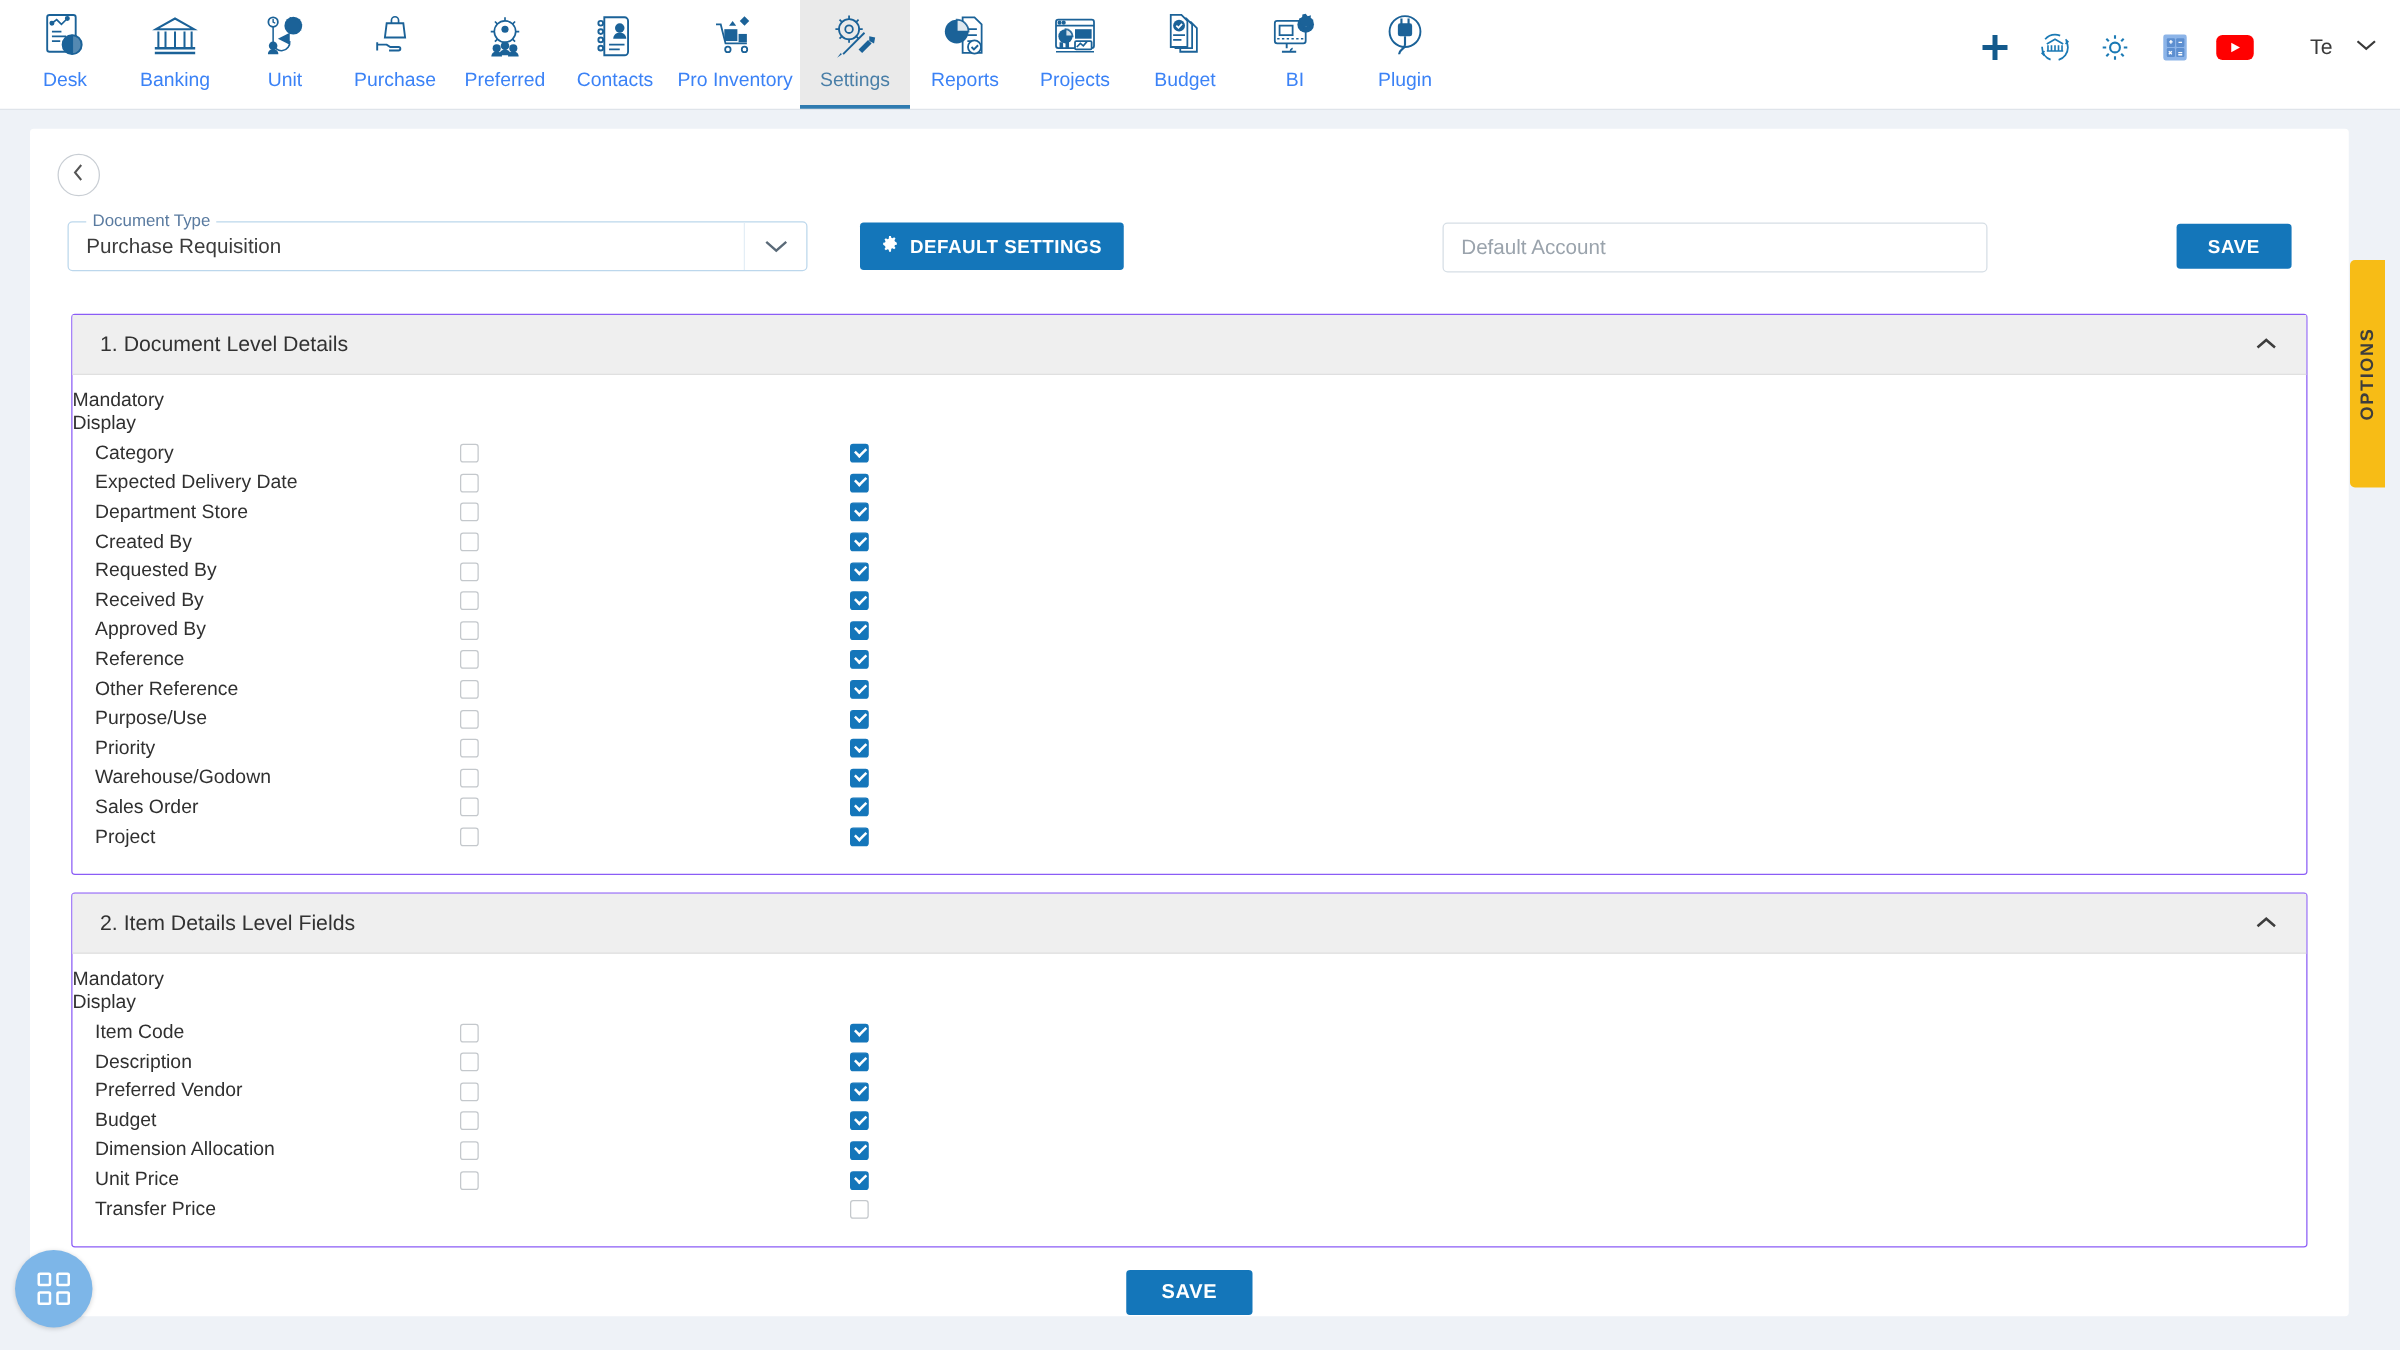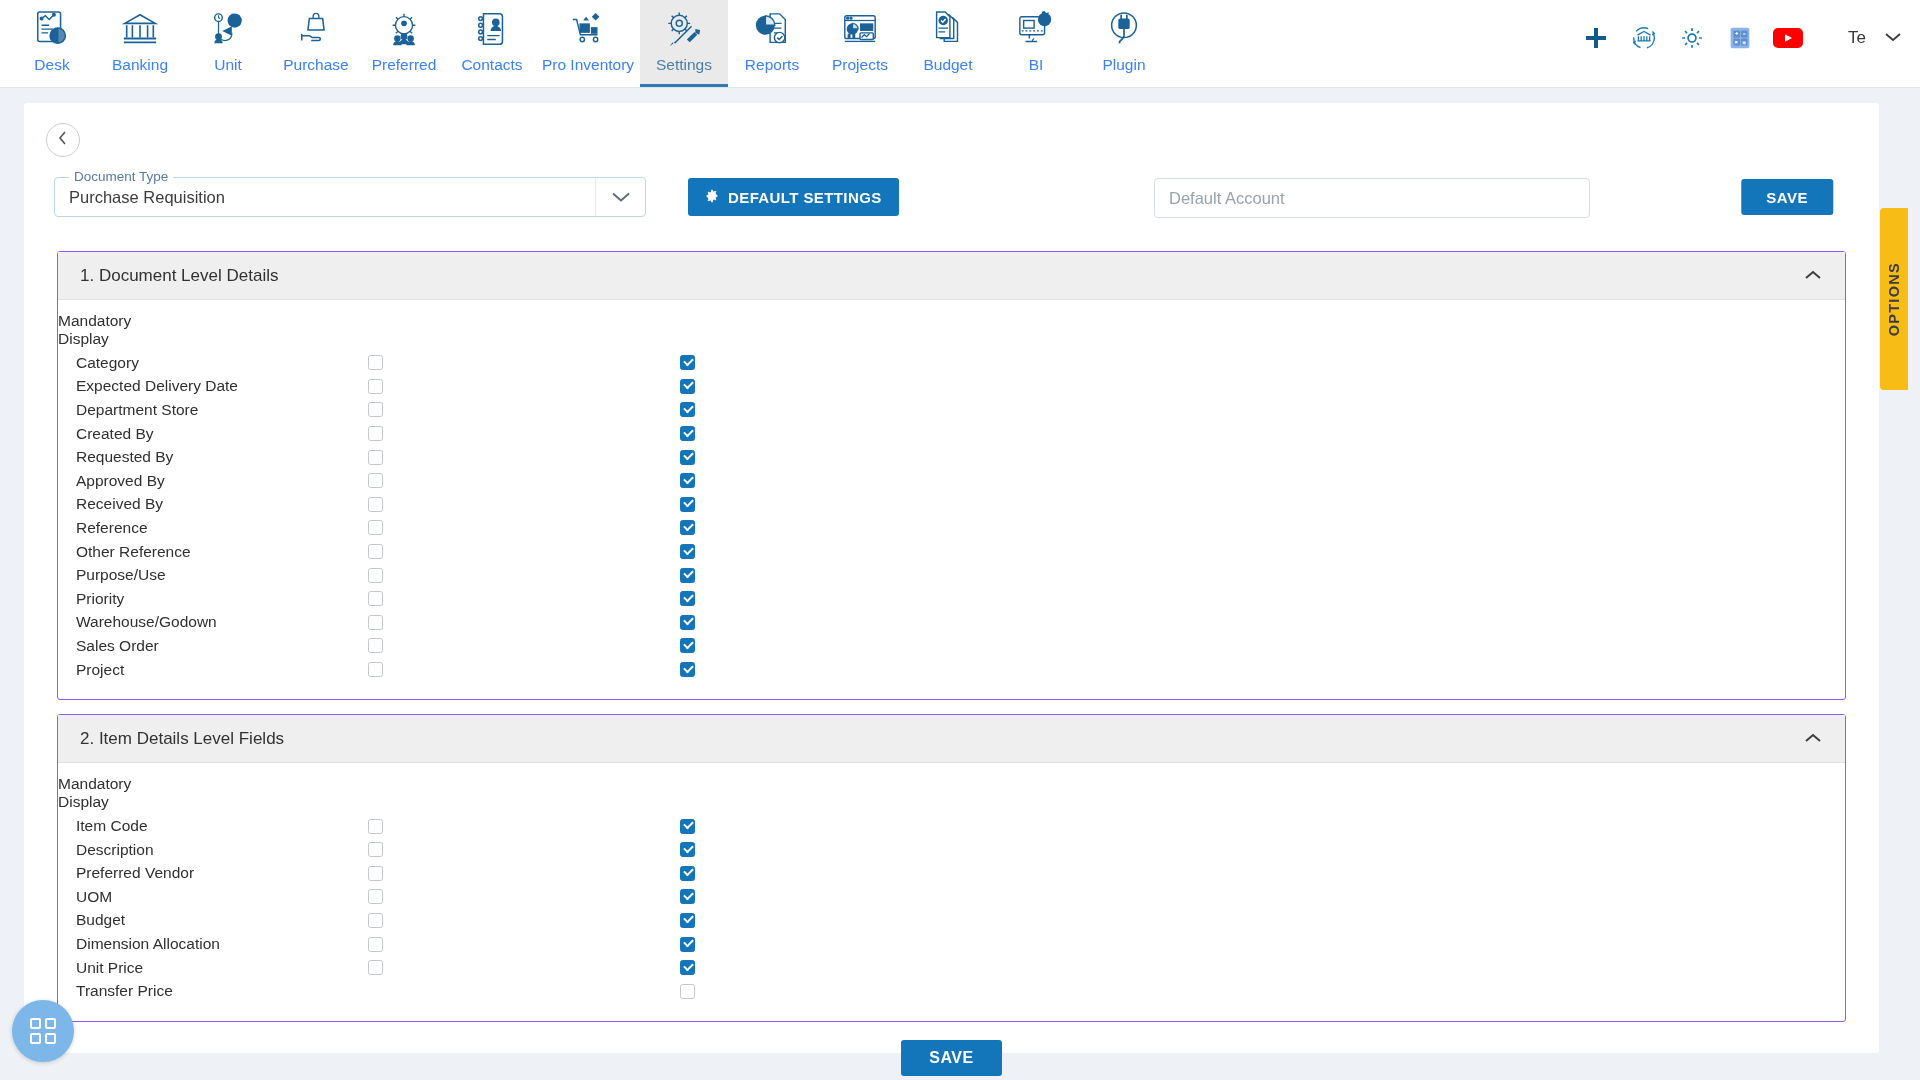--- a/index.html
+++ b/index.html
@@ -523,30 +523,30 @@
           <div class="row">
             <div class="rl">Requested By</div>
             <div class="rm">
               <span class="cbx"></span>
             </div>
             <div class="rd">
               <span class="cbx on"></span>
             </div>
           </div>
           <div class="row">
+            <div class="rl">Received By</div>
+            <div class="rm">
+              <span class="cbx"></span>
+            </div>
+            <div class="rd">
+              <span class="cbx on"></span>
+            </div>
+          </div>
+          <div class="row">
             <div class="rl">Approved By</div>
-            <div class="rm">
-              <span class="cbx"></span>
-            </div>
-            <div class="rd">
-              <span class="cbx on"></span>
-            </div>
-          </div>
-          <div class="row">
-            <div class="rl">Received By</div>
             <div class="rm">
               <span class="cbx"></span>
             </div>
             <div class="rd">
               <span class="cbx on"></span>
             </div>
           </div>
           <div class="row">
             <div class="rl">Reference</div>
             <div class="rm">
@@ -648,29 +648,20 @@
           <div class="row">
             <div class="rl">Preferred Vendor</div>
             <div class="rm">
               <span class="cbx"></span>
             </div>
             <div class="rd">
               <span class="cbx on"></span>
             </div>
           </div>
           <div class="row">
-            <div class="rl">UOM</div>
-            <div class="rm">
-              <span class="cbx"></span>
-            </div>
-            <div class="rd">
-              <span class="cbx on"></span>
-            </div>
-          </div>
-          <div class="row">
             <div class="rl">Budget</div>
             <div class="rm">
               <span class="cbx"></span>
             </div>
             <div class="rd">
               <span class="cbx on"></span>
             </div>
           </div>
           <div class="row">
             <div class="rl">Dimension Allocation</div>

